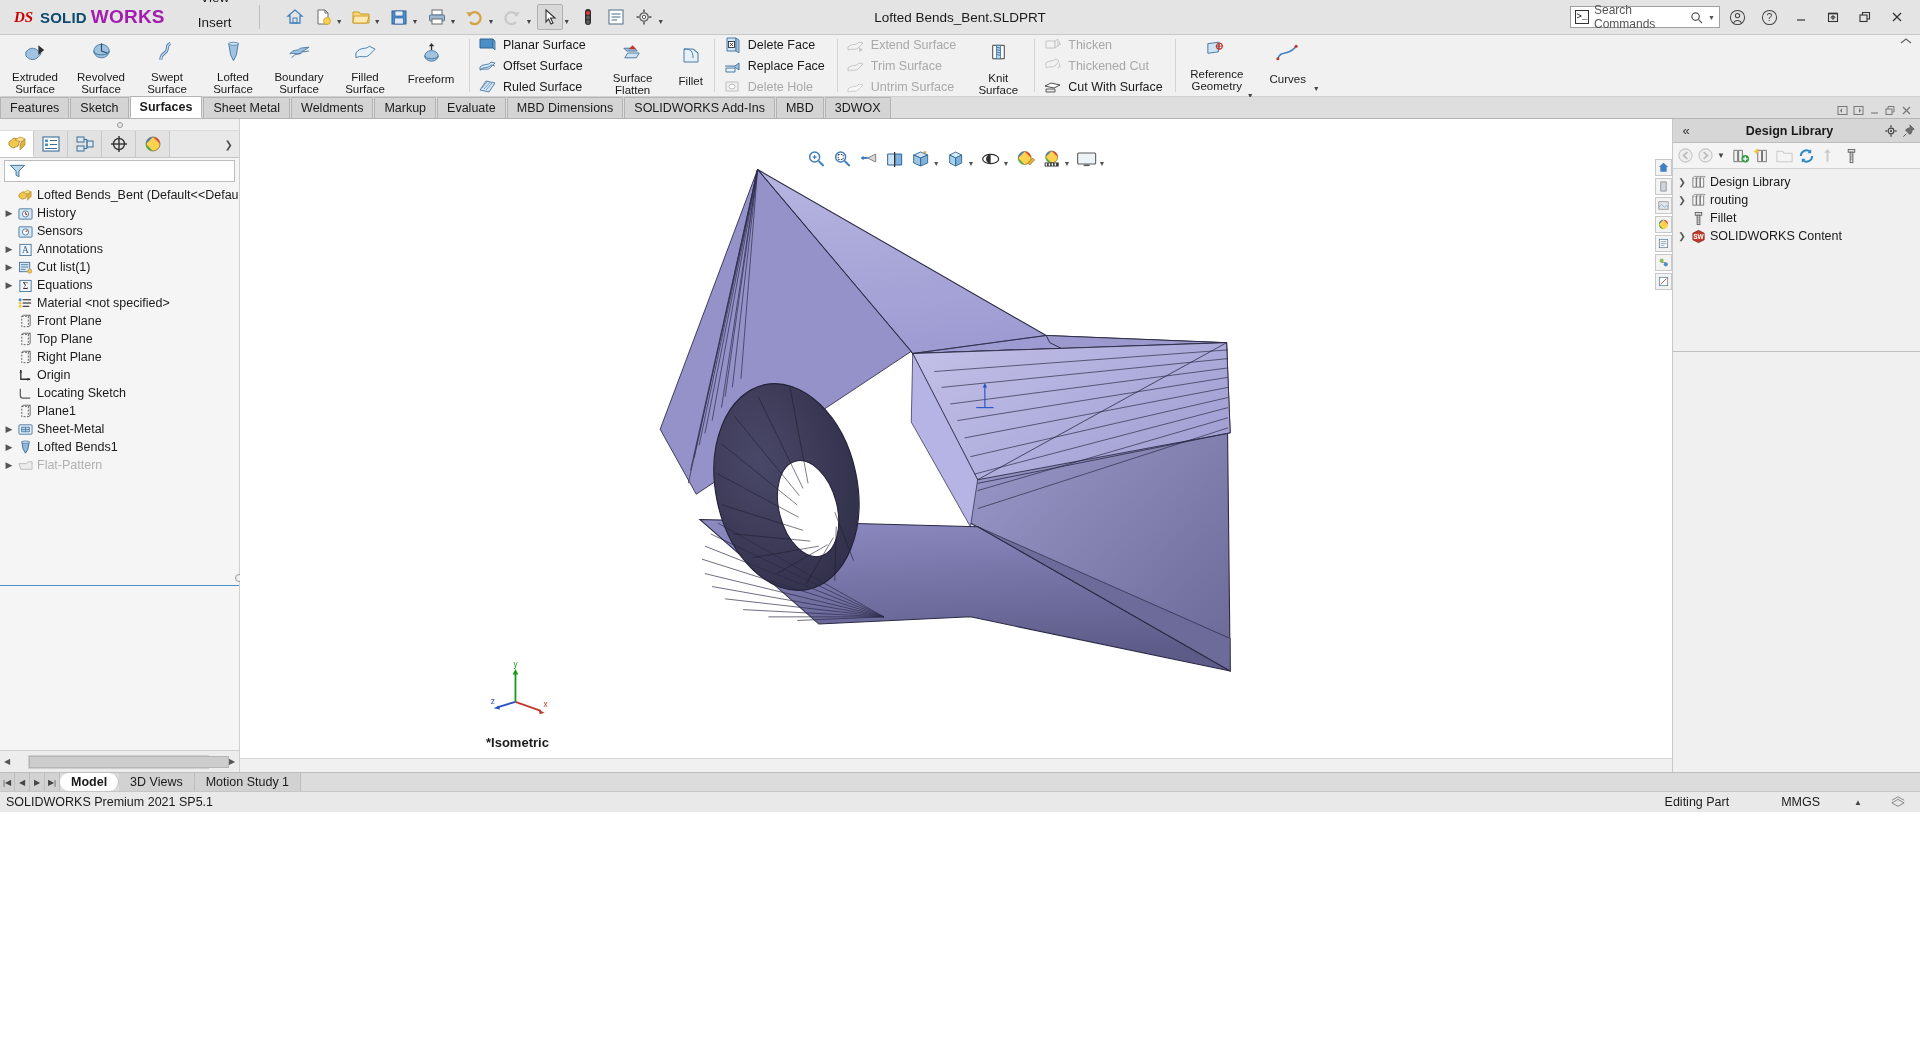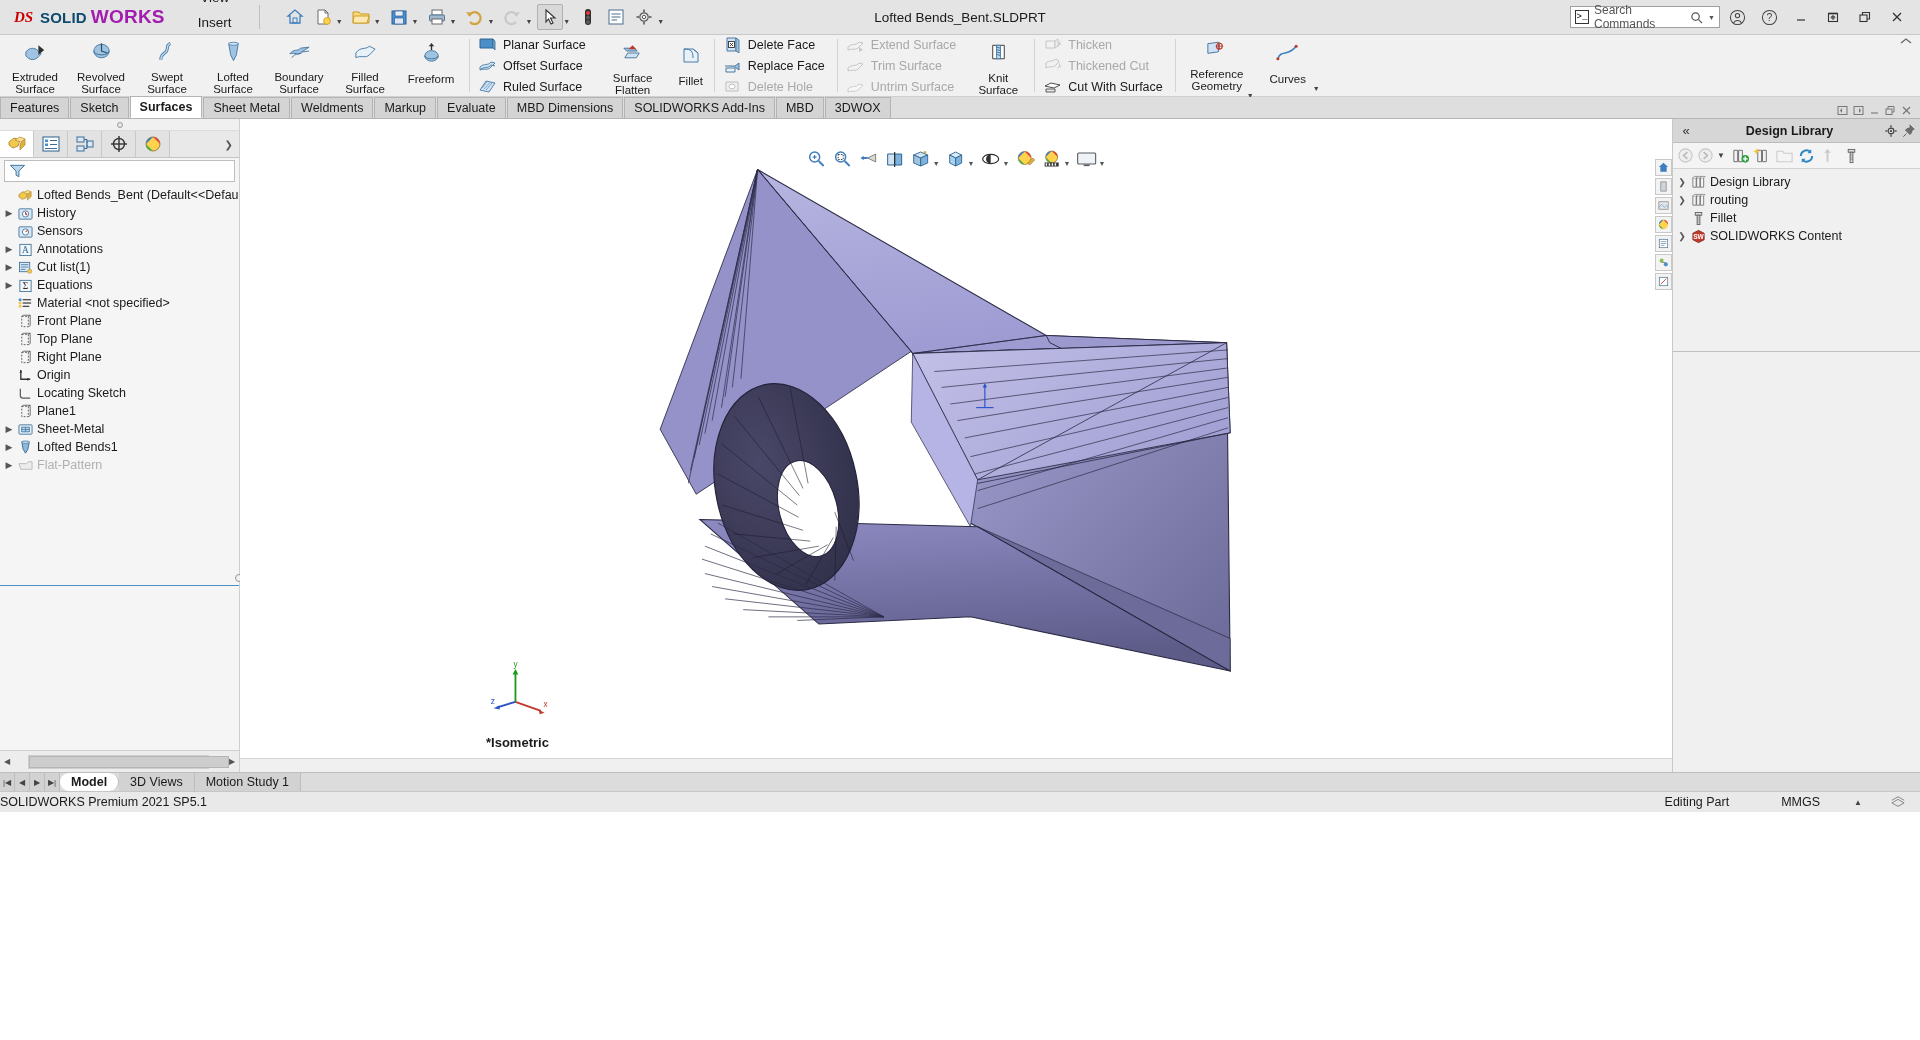--- a/index.html
+++ b/index.html
@@ -147,21 +147,21 @@
   .doctab-bar { height: 19px; background:#dcdcdc; display:flex;align-items:stretch;
     border-top:1px solid #bebebe; flex: 0 0 19px;}
   .nav-arrows { display:flex; align-items:stretch;}
   .nav-arrows div { width:15px; display:flex;align-items:center;justify-content:center;
     border-right:1px solid #bdbdbd; background:#d2d2d2; font-size:8px;color:#444;}
   .dtab { padding: 0 11px; display:flex;align-items:center;font-size:12.5px;
     border-right:1px solid #bdbdbd; background:#d2d2d2; color:#1a1a1a;}
   .dtab.active { background:#fff; font-weight:bold;border-radius:9px;}
   .statusbar { height: 21px; background:#e9e9e9; border-top:1px solid #c6c6c6;
     display:flex;align-items:center;font-size:12.5px;color:#1a1a1a;flex: 0 0 21px;}
-  .sb-left { }
+  .sb-left { padding-left: 6px; }
   .sb-right { margin-left:auto; display:flex;align-items:center;gap:16px;padding-right:4px;}
   .sb-cell { padding: 0 18px; }
   svg { display:block; }
 </style>
 </head>
 <body>
 
 <div class="app">
 
   <div class="titlebar">

